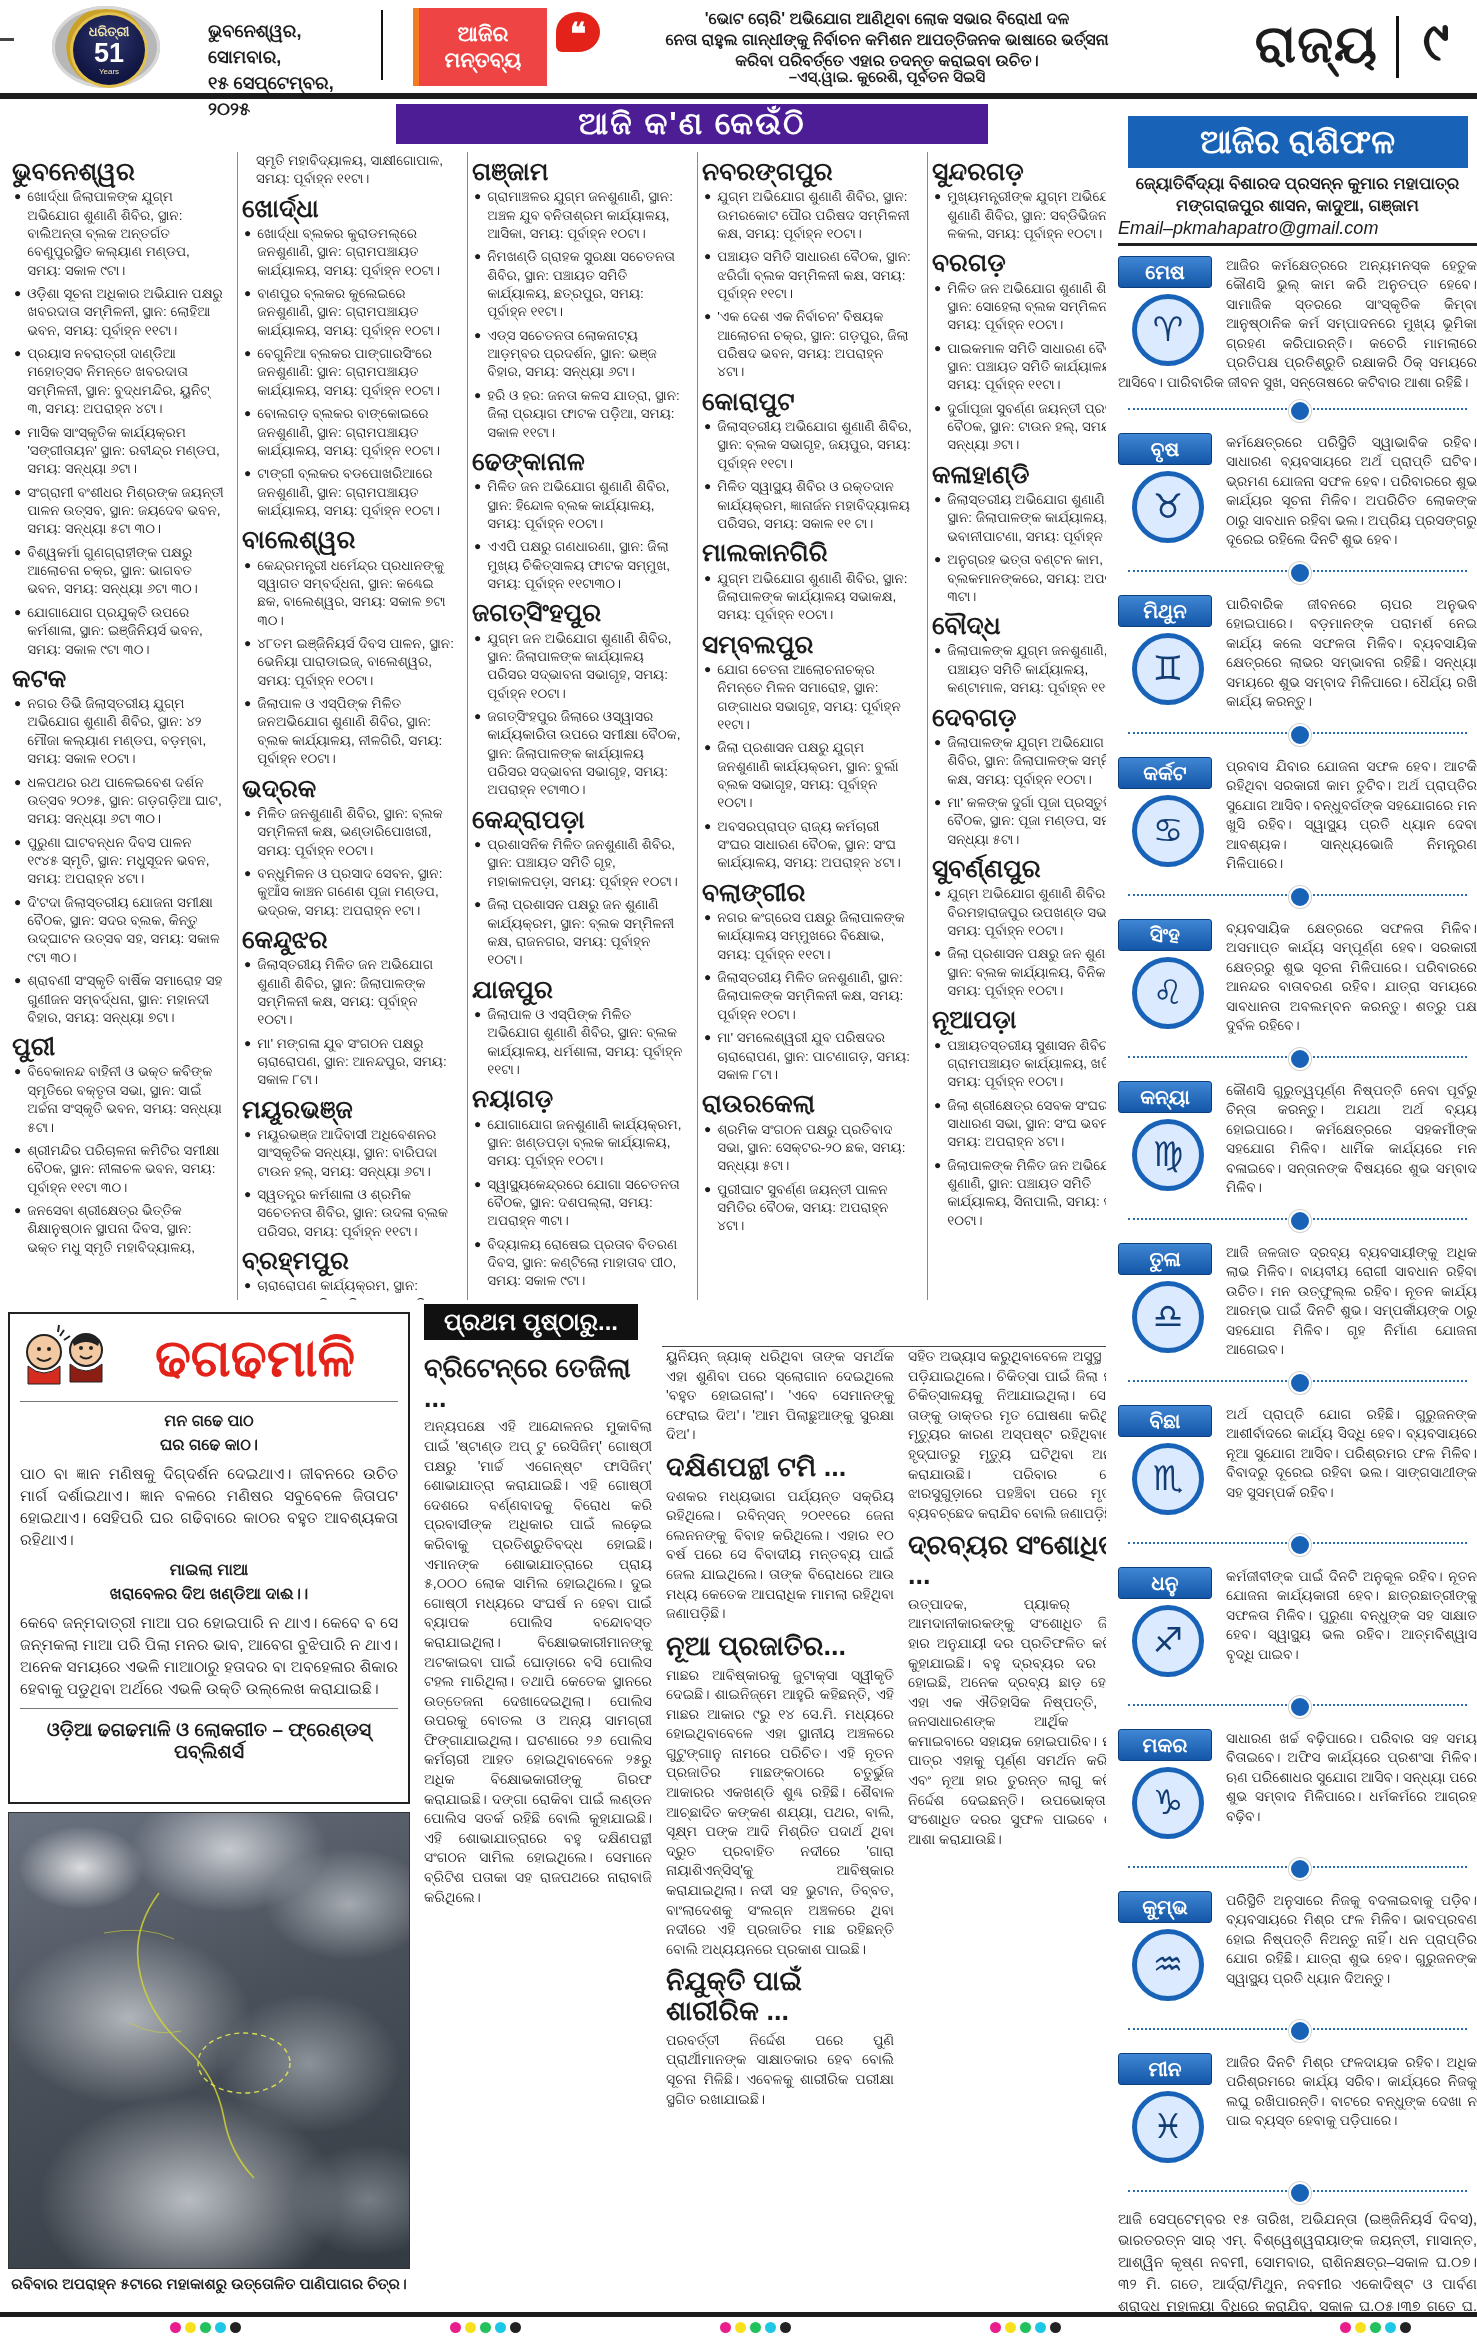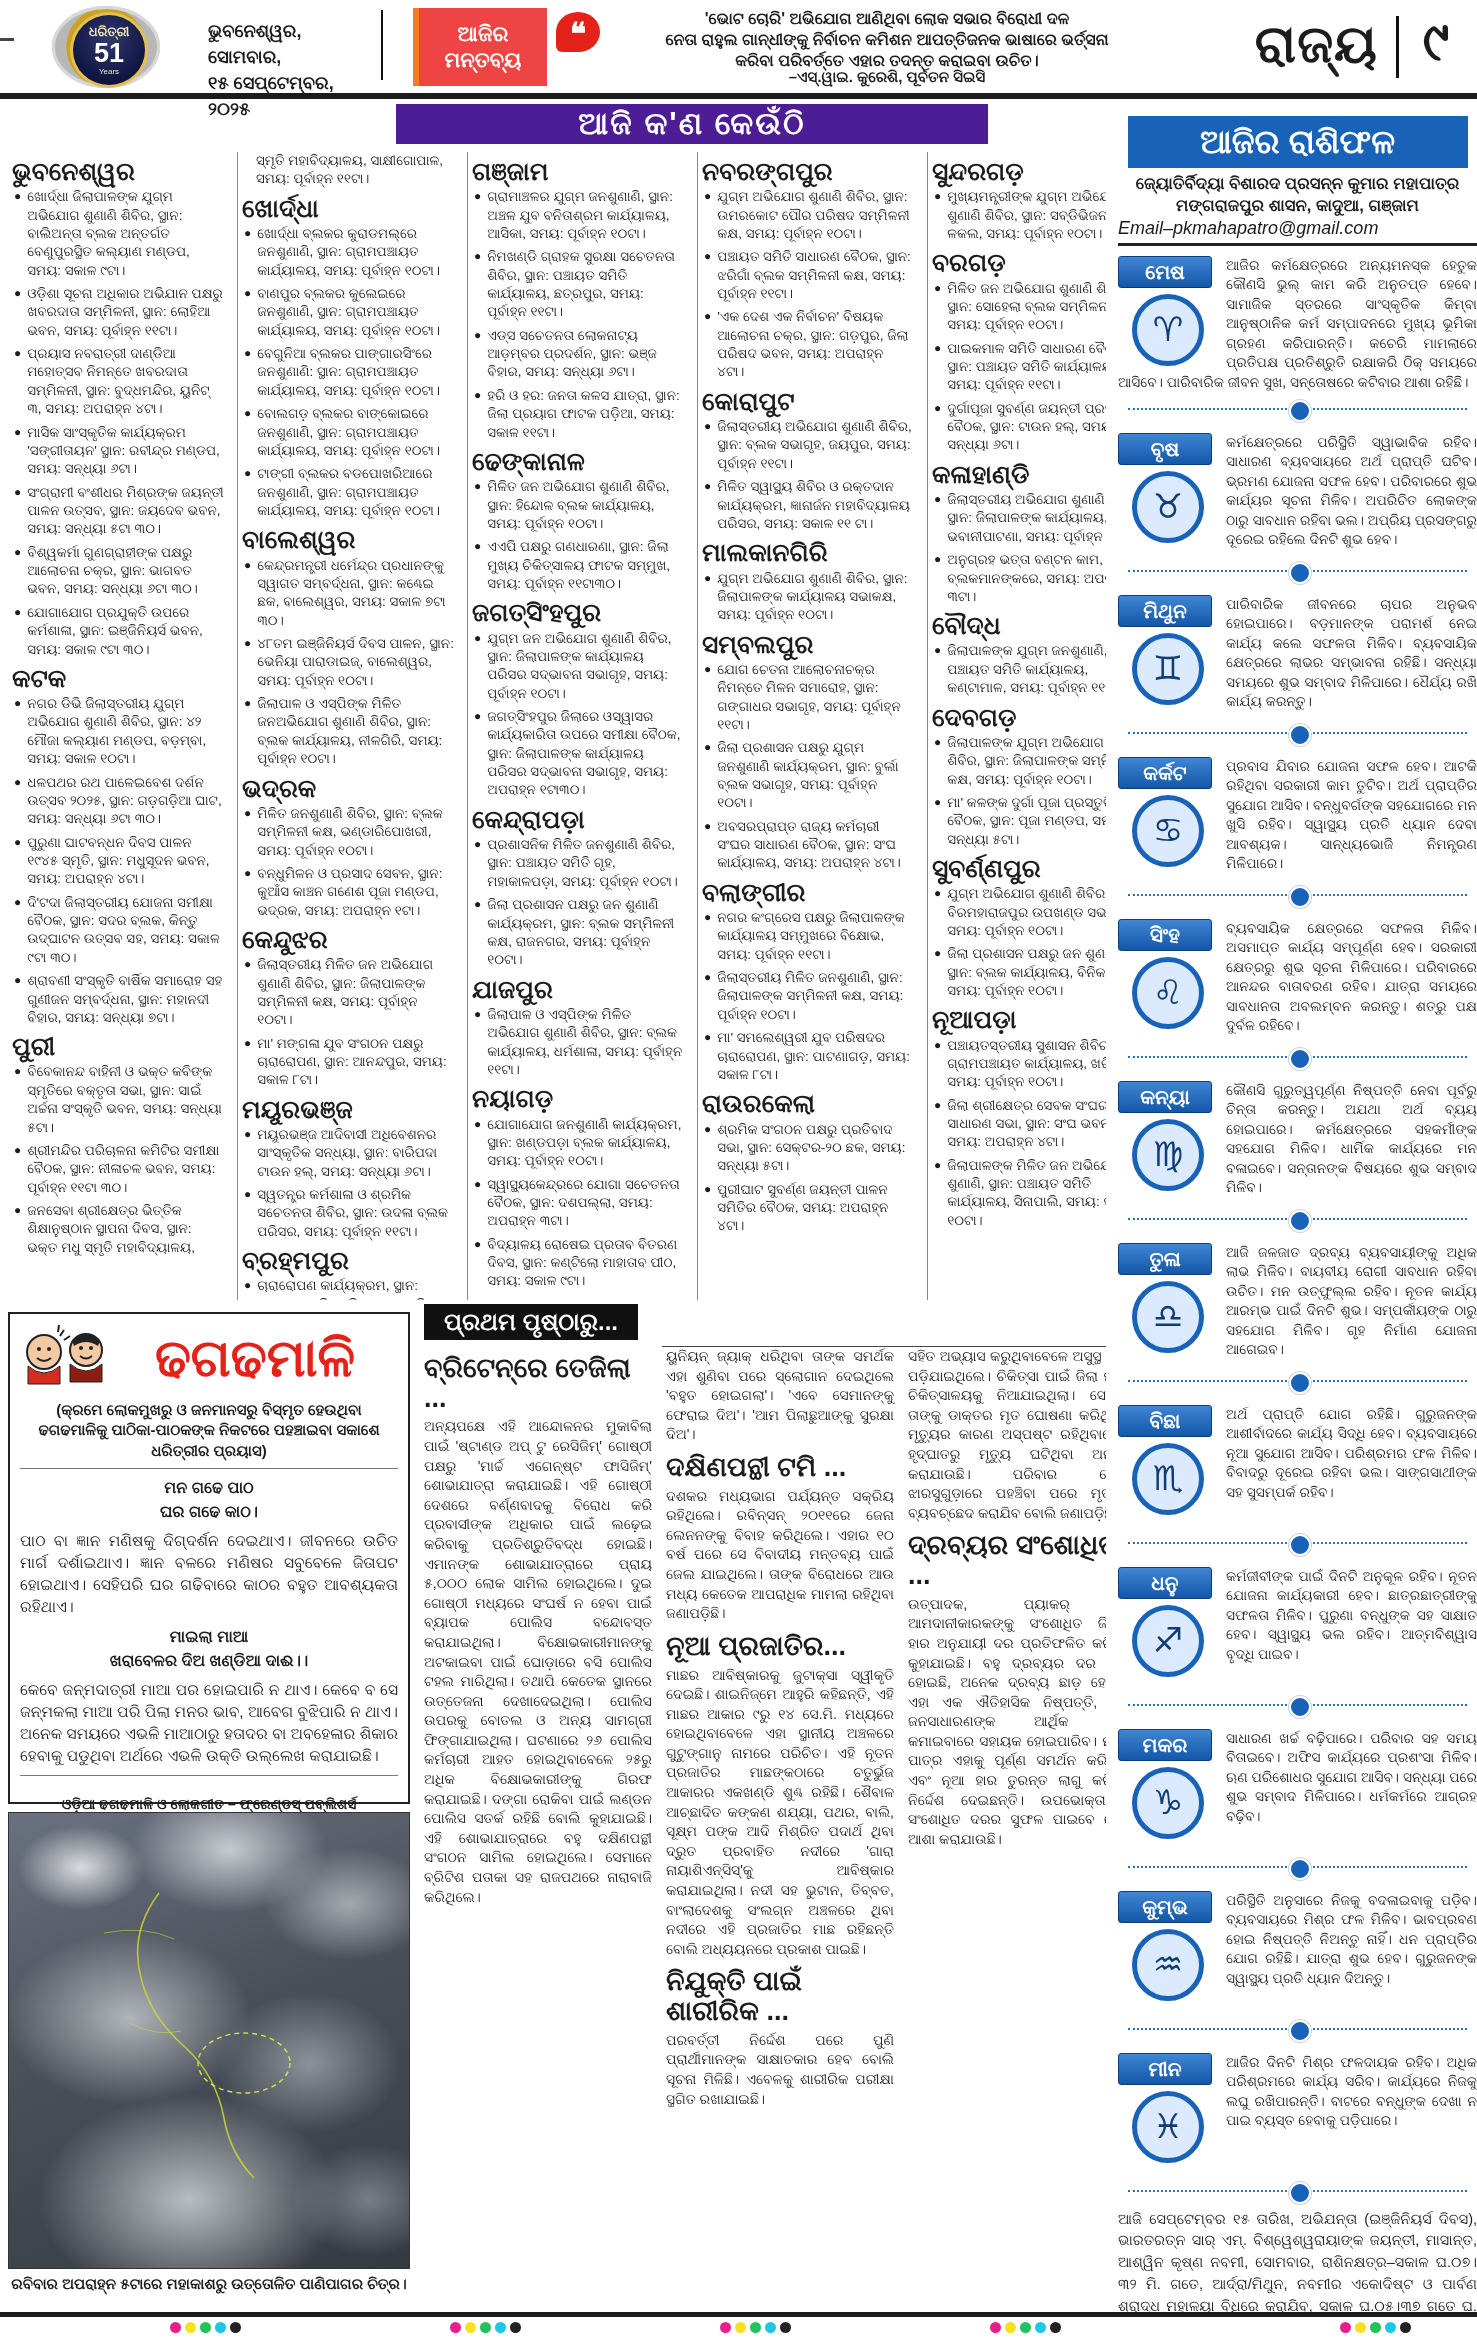--- a/index.html
+++ b/index.html
@@ -43,21 +43,21 @@
   .litem .bu{margin:0 6px 0 2px;font-size:12px;}
   .lead-item{font-size:13.5px;line-height:1.36;margin:0 0 5px 14px;}
   
   #dhaga{left:8px;top:1312px;width:402px;height:492px;border:2px solid #222;padding:8px 10px;box-sizing:border-box;}
   #dhaga-head{display:flex;align-items:center;}
   #dhaga-title{color:#e32219;font-size:52px;font-weight:bold;flex:1;text-align:center;line-height:1;}
   #dhaga-intro{font-size:15px;font-weight:bold;text-align:center;margin-top:6px;line-height:1.35;}
   #dhaga hr{border:none;border-top:1px solid #777;margin:7px 0;}
   .verse{text-align:center;font-size:16px;font-weight:bold;line-height:1.5;}
   .dbody{font-size:15.5px;line-height:1.42;margin-top:6px;text-align:justify;}
-  #dhaga-credit{border-top:1px solid #777;margin-top:8px;padding-top:20px;text-align:center;font-size:14px;font-weight:bold;}
+  #dhaga-credit{border-top:1px solid #777;margin-top:8px;padding-top:10px;text-align:center;font-size:19px;font-weight:bold;}
   
   #satellite{left:8px;top:1812px;width:402px;height:500px;}
   #sat-img{position:relative;width:400px;height:455px;border:1px solid #333;overflow:hidden;
     background:
      radial-gradient(90px 60px at 18% 12%, rgba(240,240,240,.85), rgba(240,240,240,0) 70%),
      radial-gradient(140px 90px at 55% 8%, rgba(225,228,232,.8), rgba(225,228,232,0) 70%),
      radial-gradient(120px 80px at 85% 20%, rgba(200,205,210,.7), rgba(200,205,210,0) 70%),
      radial-gradient(170px 120px at 30% 45%, rgba(210,214,218,.75), rgba(210,214,218,0) 72%),
      radial-gradient(130px 100px at 75% 55%, rgba(188,194,200,.6), rgba(188,194,200,0) 70%),
      radial-gradient(200px 140px at 45% 85%, rgba(215,219,224,.8), rgba(215,219,224,0) 75%),
@@ -478,21 +478,20 @@
       <circle cx="66" cy="28" r="16" fill="#f2c9a2" stroke="#222" stroke-width="2"></circle>
       <path d="M52 18 q14 -12 28 0 l-2 6 q-12 -8 -24 0 z" fill="#222"></path>
       <path d="M50 42 q16 14 32 0 v18 h-32 z" fill="#8c1d12" stroke="#222"></path>
       <circle cx="61" cy="26" r="2" fill="#222"></circle>
         <circle cx="71" cy="26" r="2" fill="#222"></circle>
       <path d="M60 34 q6 5 12 0" stroke="#222" stroke-width="2" fill="none"></path>
       <path d="M40 14 l4 -6 M44 18 l6 -4 M38 10 l1 -7" stroke="#222" stroke-width="2"></path>
     </svg>
     <div id="dhaga-title">ଢଗଢମାଳି</div>
   </div>
-  <div id="dhaga-intro">(କ୍ରମେ ଲୋକମୁଖରୁ ଓ ଜନମାନସରୁ ବିସ୍ମୃତ ହେଉଥିବା ଢଗଢମାଳିକୁ ପାଠିକା-ପାଠକଙ୍କ ନିକଟରେ ପହଞ୍ଚାଇବା ସକାଶେ ଧରିତ୍ରୀର ପ୍ରୟାସ)</div>
   <hr>
   <div class="verse">ମନ ଗଢେ ପାଠ</div>
   <div class="verse">ଘର ଗଢେ କାଠ।</div>
   <div class="dbody">ପାଠ ବା ଜ୍ଞାନ ମଣିଷକୁ ଦିଗ୍‌ଦର୍ଶନ ଦେଇଥାଏ। ଜୀବନରେ ଉଚିତ ମାର୍ଗ ଦର୍ଶାଇଥାଏ। ଜ୍ଞାନ ବଳରେ ମଣିଷର ସବୁବେଳେ ଜିତାପଟ ହୋଇଥାଏ। ସେହିପରି ଘର ଗଢିବାରେ କାଠର ବହୁତ ଆବଶ୍ୟକତା ରହିଥାଏ।</div>
   <div class="verse" style="margin-top:7px">ମାଇଲା ମାଆ</div>
   <div class="verse">ଖରାବେଳର ଦିଅ ଖଣ୍ଡିଆ ଦାଈ।।</div>
   <div class="dbody">କେବେ ଜନ୍ମଦାତ୍ରୀ ମାଆ ପର ହୋଇପାରି ନ ଥାଏ। କେବେ ବ ସେ ଜନ୍ମକଲା ମାଆ ପରି ପିଲା ମନର ଭାବ, ଆବେଗ ବୁଝିପାରି ନ ଥାଏ। ଅନେକ ସମୟରେ ଏଭଳି ମାଆଠାରୁ ହତାଦର ବା ଅବହେଳାର ଶିକାର ହେବାକୁ ପଡୁଥିବା ଅର୍ଥରେ ଏଭଳି ଉକ୍ତି ଉଲ୍ଲେଖ କରାଯାଇଛି।</div>
   <div id="dhaga-credit">ଓଡ଼ିଆ ଢଗଢମାଳି ଓ ଲୋକଗୀତ – ଫ୍ରେଣ୍ଡସ୍ ପବ୍ଲିଶର୍ସ</div>
 </div>
 

